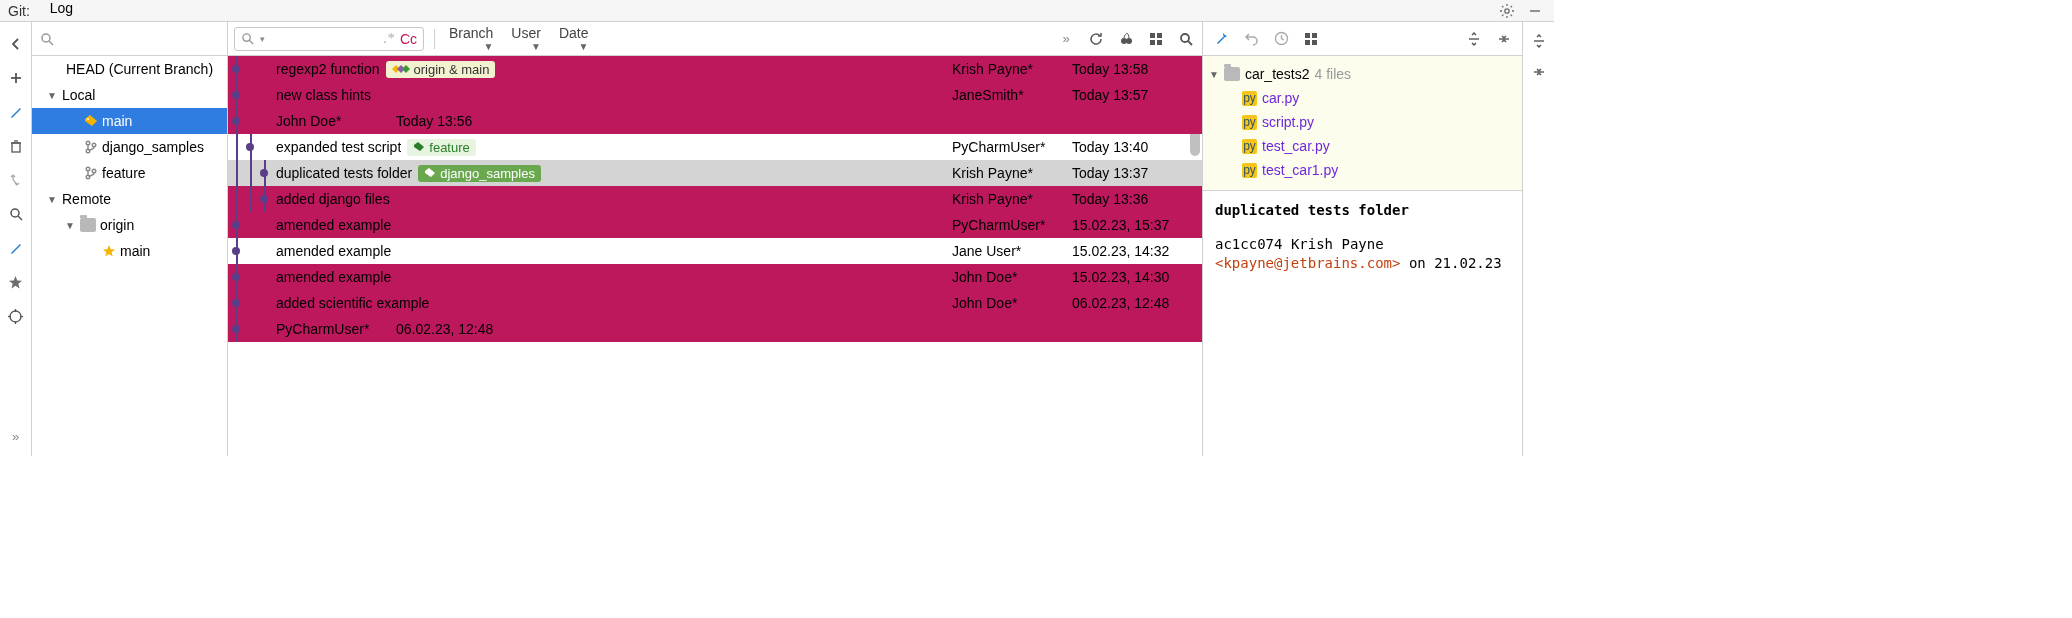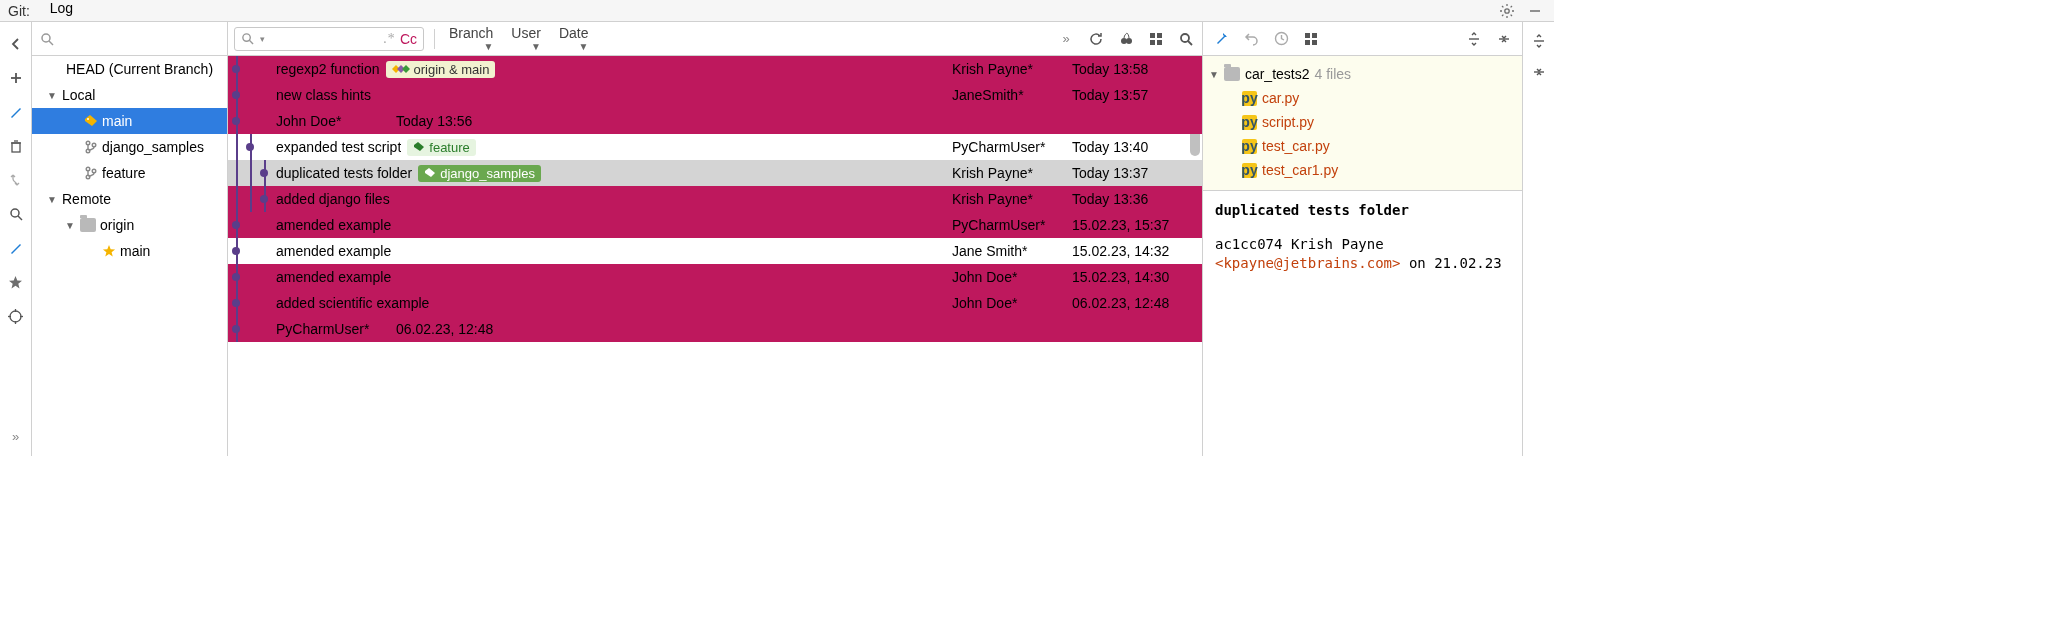--- a/index.html
+++ b/index.html
@@ -48,31 +48,31 @@
 
 .badge.origin { background:#f2f2d0; color:#333; }
 .badge.feature { background:#e6f4e0; color:#2a7d2a; }
 .badge.django { background:#6aa84f; color:#fff; }
 
 .detailpane { width:320px; border-left:1px solid #d0d0d0; display:flex; flex-direction:column; background:#fff; }
 .detailtoolbar { height:34px; border-bottom:1px solid #d0d0d0; display:flex; align-items:center; gap:10px; padding:0 8px; }
 .detailtoolbar .tbicon { width:20px; height:20px; display:flex; align-items:center; justify-content:center; color:#6e6e6e; cursor:pointer; }
 .filetree { flex:0 0 auto; padding:6px 6px 8px 6px; background:#fdfdee; border-bottom:1px solid #d0d0d0; }
 .filetree .frow { height:24px; display:flex; align-items:center; gap:5px; font-size:14px; color:#000; cursor:pointer; }
-.filetree .frow .fn { color:#c2410c; }
+.filetree .frow .fn { color:#6d28d9; }
 .filetree .muted { color:#999; }
 .commitinfo { padding:10px 12px; font-family:Menlo,Consolas,monospace; font-size:14px; line-height:1.4; background:#fff; overflow:auto; }
 .commitinfo .link { color:#c2410c; }
 .commitinfo .title { font-weight:bold; padding-bottom:14px; }
 .rightgutter { width:32px; border-left:1px solid #d0d0d0; background:#fff; display:flex; flex-direction:column; align-items:center; padding-top:12px; gap:14px; }
 
 .chev { font-size:10px; color:#666; }
 .foldericon { width:16px; height:14px; background:#b9b9b9; border-radius:2px; position:relative; display:inline-block; }
 .foldericon::before { content:''; position:absolute; top:-3px; left:0; width:7px; height:3px; background:#b9b9b9; border-radius:1px 1px 0 0; }
-.pyicon { width:15px; height:15px; display:inline-flex; align-items:center; justify-content:center; background:linear-gradient(135deg,#f5c518 50%,#f5c518 50%); border-radius:2px; font-size:14px; font-weight:bold; color:#356; }
+.pyicon { width:15px; height:15px; display:inline-flex; align-items:center; justify-content:center; background:linear-gradient(135deg,#f5c518 50%,#f5c518 50%); border-radius:2px; font-size:12px; font-weight:normal; color:#356; }
 .star { color:#f5b400; }
 .dot { width:8px; height:8px; border-radius:50%; background:#5a3e8a; position:absolute; }
 .vline { width:2px; background:#5a3e8a; position:absolute; }
 </style>
 </head>
 <body>
 
 <div class="topbar">
   <span class="label">Git:</span>
   <span class="tab">Log</span>
@@ -337,21 +337,21 @@
           <div class="date">15.02.23, 15:37</div>
         </div>
         <div class="row ">
           <div class="graph">
             <div class="vline" style="left:8px;top:0;height:26px"></div>
             <div class="dot" style="left:4px;top:9px"></div>
           </div>
           <div class="msg">
             <span class="msgtext">amended example</span>
           </div>
-          <div class="author">Jane Smith*</div>
+          <div class="author">Jane User*</div>
           <div class="date">15.02.23, 14:32</div>
         </div>
         <div class="row cyan">
           <div class="graph">
             <div class="vline" style="left:8px;top:0;height:26px"></div>
             <div class="dot" style="left:4px;top:9px"></div>
           </div>
           <div class="msg">
             <span class="msgtext">amended example</span>
           </div>

